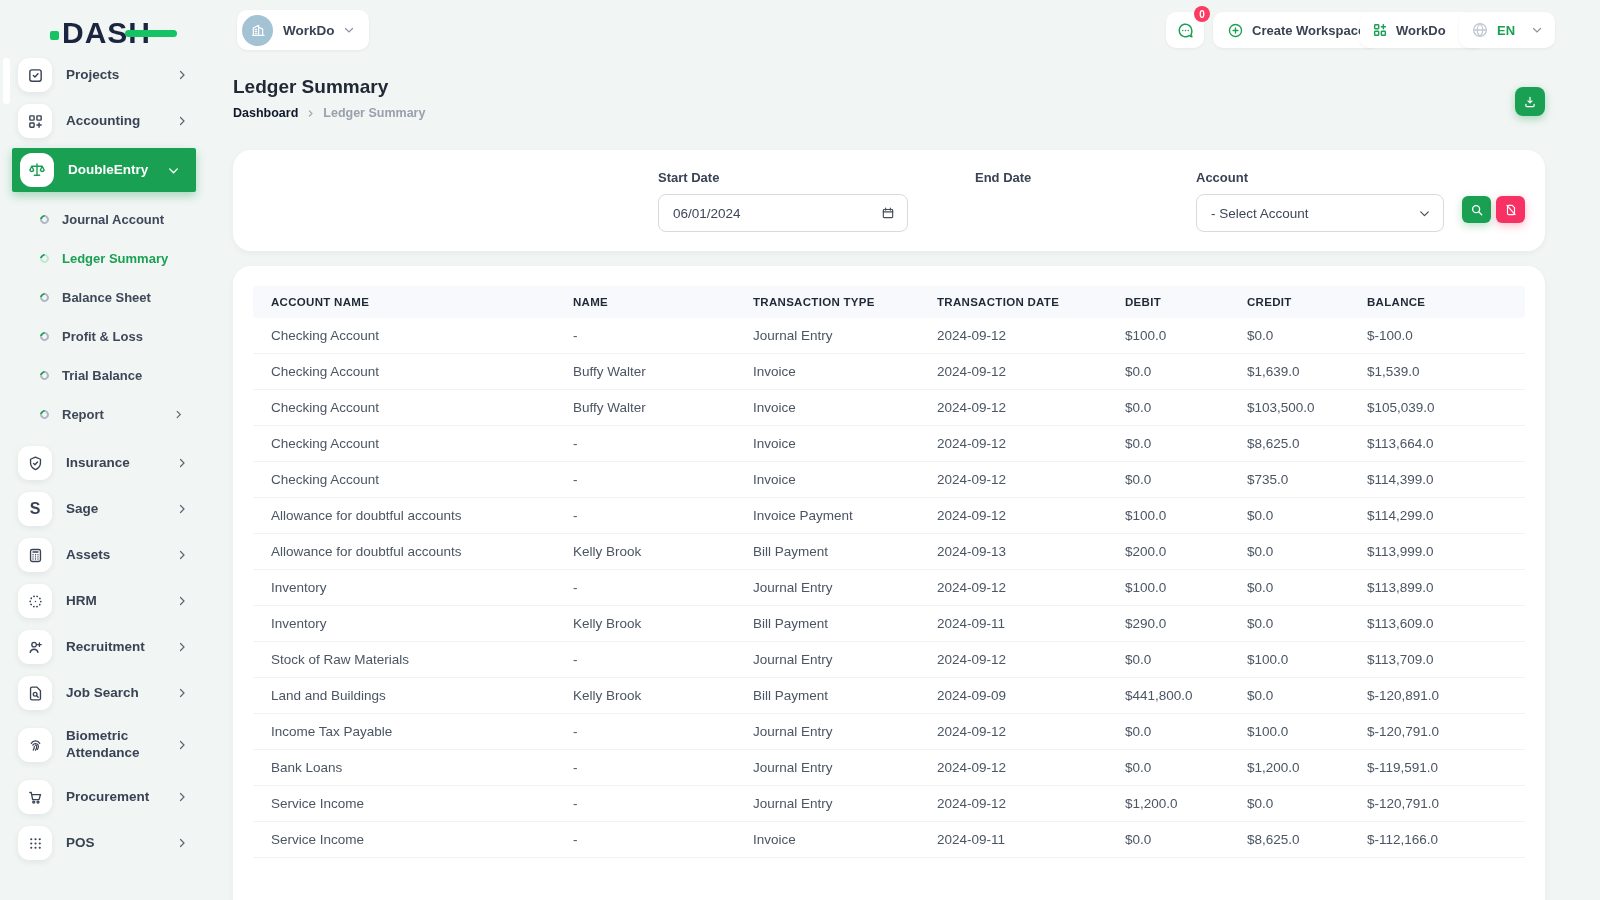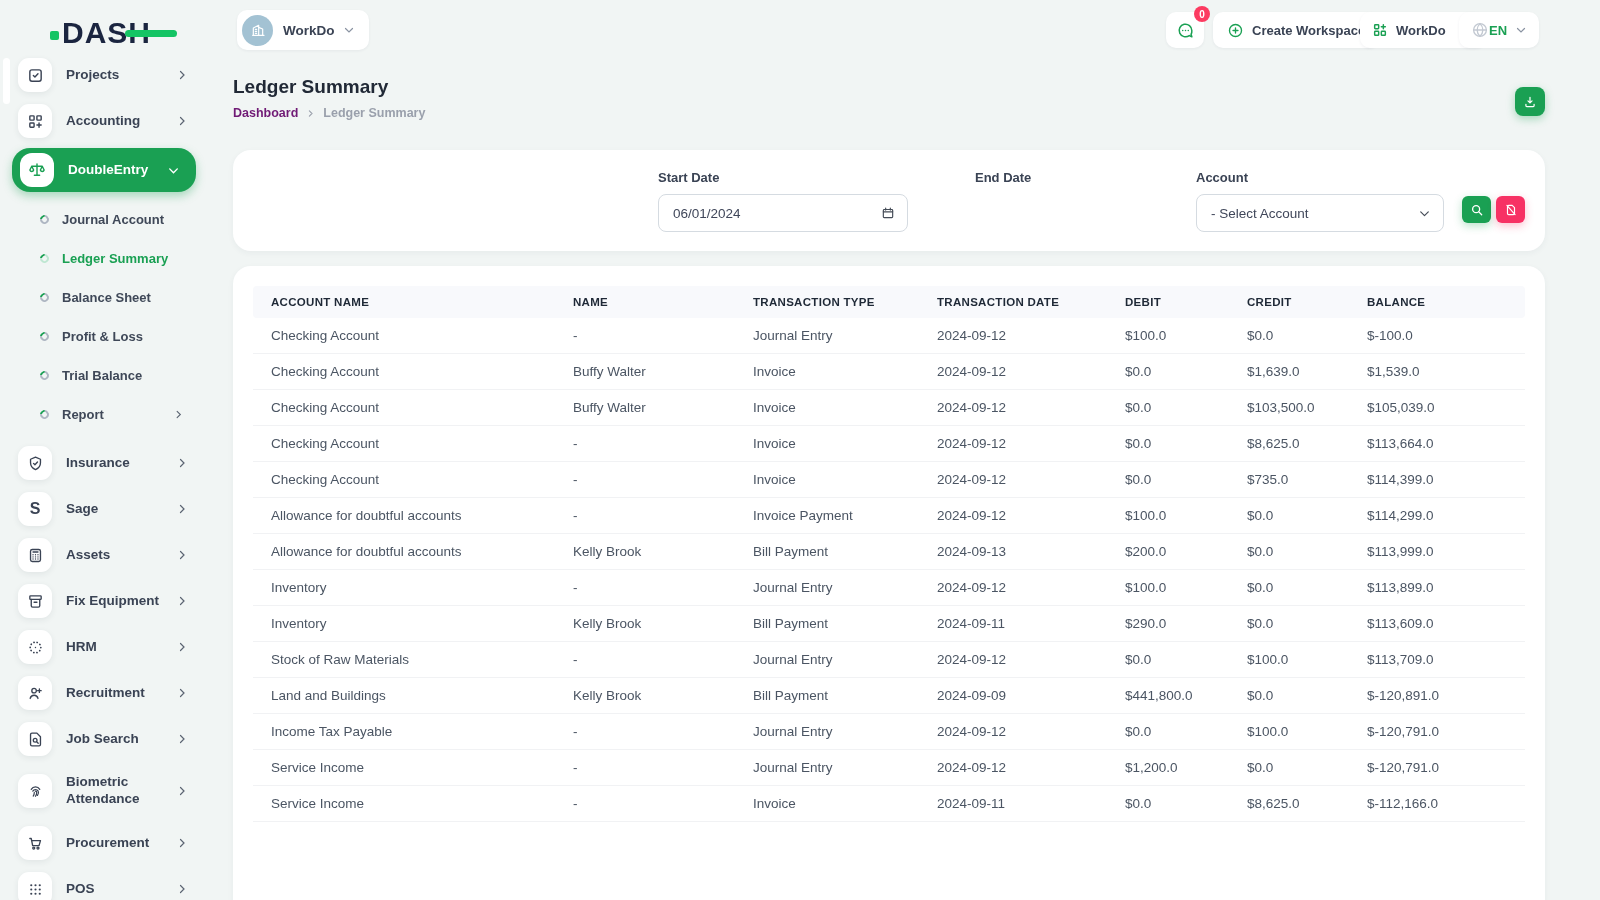--- a/index.html
+++ b/index.html
@@ -20,21 +20,21 @@
   .logo-bar { position:absolute; right:-26px; top:14px; width:52px; height:7px; background:#14c464; border-radius:4px; }
   .side-scrollbar { position:absolute; left:3px; top:58px; width:7px; height:46px; background:#ffffff; border-radius:4px; }
 
   .nav { position:absolute; left:0; top:52px; width:210px; }
   .nav-item { position:relative; height:46px; display:flex; align-items:center; padding-left:18px; cursor:pointer; }
   .nav-icon-box { width:34px; height:34px; background:#ffffff; border-radius:11px; box-shadow:0 2px 6px rgba(40,50,70,.08);
     display:flex; align-items:center; justify-content:center; color:#3a4354; flex:none; }
   .nav-label { margin-left:14px; font-size:13.5px; font-weight:600; color:#3a4354; line-height:1.25; max-width:104px; }
   .nav-chev { position:absolute; right:22px; color:#5b6472; }
 
-  .nav-item.active-pill { background:#1aa053; border-radius:18px; margin:4px 14px 4px 12px; padding-left:8px; height:44px;
+  .nav-item.active-pill { background:#1aa053; border-radius:2px; margin:4px 14px 4px 12px; padding-left:8px; height:44px;
     box-shadow:0 4px 10px rgba(26,160,83,.35); }
   .nav-item.active-pill .nav-icon-box { color:#1aa053; border-radius:12px; box-shadow:none; }
   .nav-item.active-pill .nav-label { color:#ffffff; font-weight:700; }
   .nav-item.active-pill .nav-chev { color:#ffffff; right:16px; }
 
   .submenu { padding:4px 0 6px 0; }
   .sub-item { height:39px; display:flex; align-items:center; padding-left:40px; font-size:13px; font-weight:600; color:#3f4858; position:relative; cursor:pointer; }
   .bullet { width:9px; height:9px; border-radius:50%; border:2px solid #aeb6c2; border-top-color:#1aa053; transform:rotate(-40deg); margin-right:13px; flex:none; }
   .sub-item.active { color:#1aa053; }
   .sub-item.active .bullet { border-color:#bfe7d2; border-top-color:#1aa053; }
@@ -47,27 +47,27 @@
   .ws-avatar { width:31px; height:31px; border-radius:50%; background:#a3c2d3; display:flex; align-items:center; justify-content:center; color:#ffffff; }
   .ws-name { margin-left:10px; font-size:13.5px; font-weight:700; color:#3a4354; }
   .chev-dn { margin-left:8px; color:#8a93a2; }
 
   .chat-pill { left:1166px; top:12px; width:38px; height:36px; justify-content:center; }
   .chat-badge { position:absolute; top:-6px; right:-6px; min-width:16px; height:16px; border-radius:9px; background:#fc3b61;
     color:#fff; font-size:10px; font-weight:700; display:flex; align-items:center; justify-content:center; padding:0 4px; }
   .cw-pill { left:1213px; top:12px; height:36px; padding:0 14px; gap:8px; }
   .cw-label { font-size:13px; font-weight:600; color:#3a4354; }
   .wd-pill { left:1360px; top:12px; height:36px; padding:0 12px; gap:8px; }
-  .lang-pill { left:1459px; top:12px; height:36px; padding:0 12px; }
+  .lang-pill { left:1459px; top:12px; height:36px; padding:0 12px; gap:8px; }
   .lang-code { font-size:13px; font-weight:700; color:#1aa053; }
 
   
   .page-title { position:absolute; left:233px; top:76px; font-size:19px; font-weight:700; color:#212936; }
   .breadcrumb { position:absolute; left:233px; top:106px; display:flex; align-items:center; gap:8px; font-size:12.5px; }
-  .bc-home { color:#701a75; font-weight:600; cursor:pointer; }
+  .bc-home { color:#0f172a; font-weight:600; cursor:pointer; }
   .bc-sep { color:#9aa0ac; }
   .bc-current { color:#9aa0ac; font-weight:600; }
   .dl-btn { position:absolute; left:1515px; top:87px; width:30px; height:29px; background:#1aa053; border:none; border-radius:8px;
     display:flex; align-items:center; justify-content:center; color:#fff; cursor:pointer; box-shadow:0 3px 8px rgba(26,160,83,.35); }
 
   
   .card { position:absolute; background:#ffffff; border-radius:18px; box-shadow:0 2px 6px rgba(40,50,70,.05); }
   .filter-card { left:233px; top:150px; width:1312px; height:101px; }
   .f-group { position:absolute; top:20px; }
   .f-label { font-size:13px; font-weight:600; color:#3a4354; margin-bottom:9px; }
@@ -220,35 +220,20 @@
           </svg>
       </span>
       <span class="nav-label">Assets</span>
       <span class="nav-chev">
           <svg width="12" height="12" viewBox="0 0 24 24" fill="none" stroke="currentColor" stroke-width="2.4" stroke-linecap="round">
             <path d="M9 5l7 7-7 7"></path>
           </svg>
         </span>
     </div>
 
-    <div class="nav-item">
-      <span class="nav-icon-box">
-        <svg width="17" height="17" viewBox="0 0 24 24" fill="none" stroke="currentColor" stroke-width="1.9" stroke-linecap="round" stroke-linejoin="round">
-            <rect x="4" y="4" width="16" height="5" rx="1"></rect>
-            <path d="M6 9v9a2 2 0 0 0 2 2h8a2 2 0 0 0 2-2V9"></path>
-            <path d="M10 13h4"></path>
-          </svg>
-      </span>
-      <span class="nav-label">Fix Equipment</span>
-      <span class="nav-chev">
-          <svg width="12" height="12" viewBox="0 0 24 24" fill="none" stroke="currentColor" stroke-width="2.4" stroke-linecap="round">
-            <path d="M9 5l7 7-7 7"></path>
-          </svg>
-        </span>
-    </div>
 
     <div class="nav-item">
       <span class="nav-icon-box">
         <svg width="17" height="17" viewBox="0 0 24 24" fill="none" stroke="currentColor" stroke-width="2.4" stroke-linecap="round" stroke-dasharray="0.2 4.4">
             <circle cx="12" cy="12" r="7.5"></circle>
             <circle cx="12" cy="12" r="1" fill="currentColor" stroke="none"></circle>
           </svg>
       </span>
       <span class="nav-label">HRM</span>
       <span class="nav-chev">
@@ -606,20 +591,29 @@
         <tr>
           <td>Income Tax Payable</td>
           <td>-</td>
           <td>Journal Entry</td>
           <td>2024-09-12</td>
           <td>$0.0</td>
           <td>$100.0</td>
           <td>$-120,791.0</td>
         </tr>
         <tr>
+          <td>Bank Loans</td>
+          <td>-</td>
+          <td>Journal Entry</td>
+          <td>2024-09-12</td>
+          <td>$0.0</td>
+          <td>$1,200.0</td>
+          <td>$-119,591.0</td>
+        </tr>
+        <tr>
           <td>Service Income</td>
           <td>-</td>
           <td>Journal Entry</td>
           <td>2024-09-12</td>
           <td>$1,200.0</td>
           <td>$0.0</td>
           <td>$-120,791.0</td>
         </tr>
         <tr>
           <td>Service Income</td>

